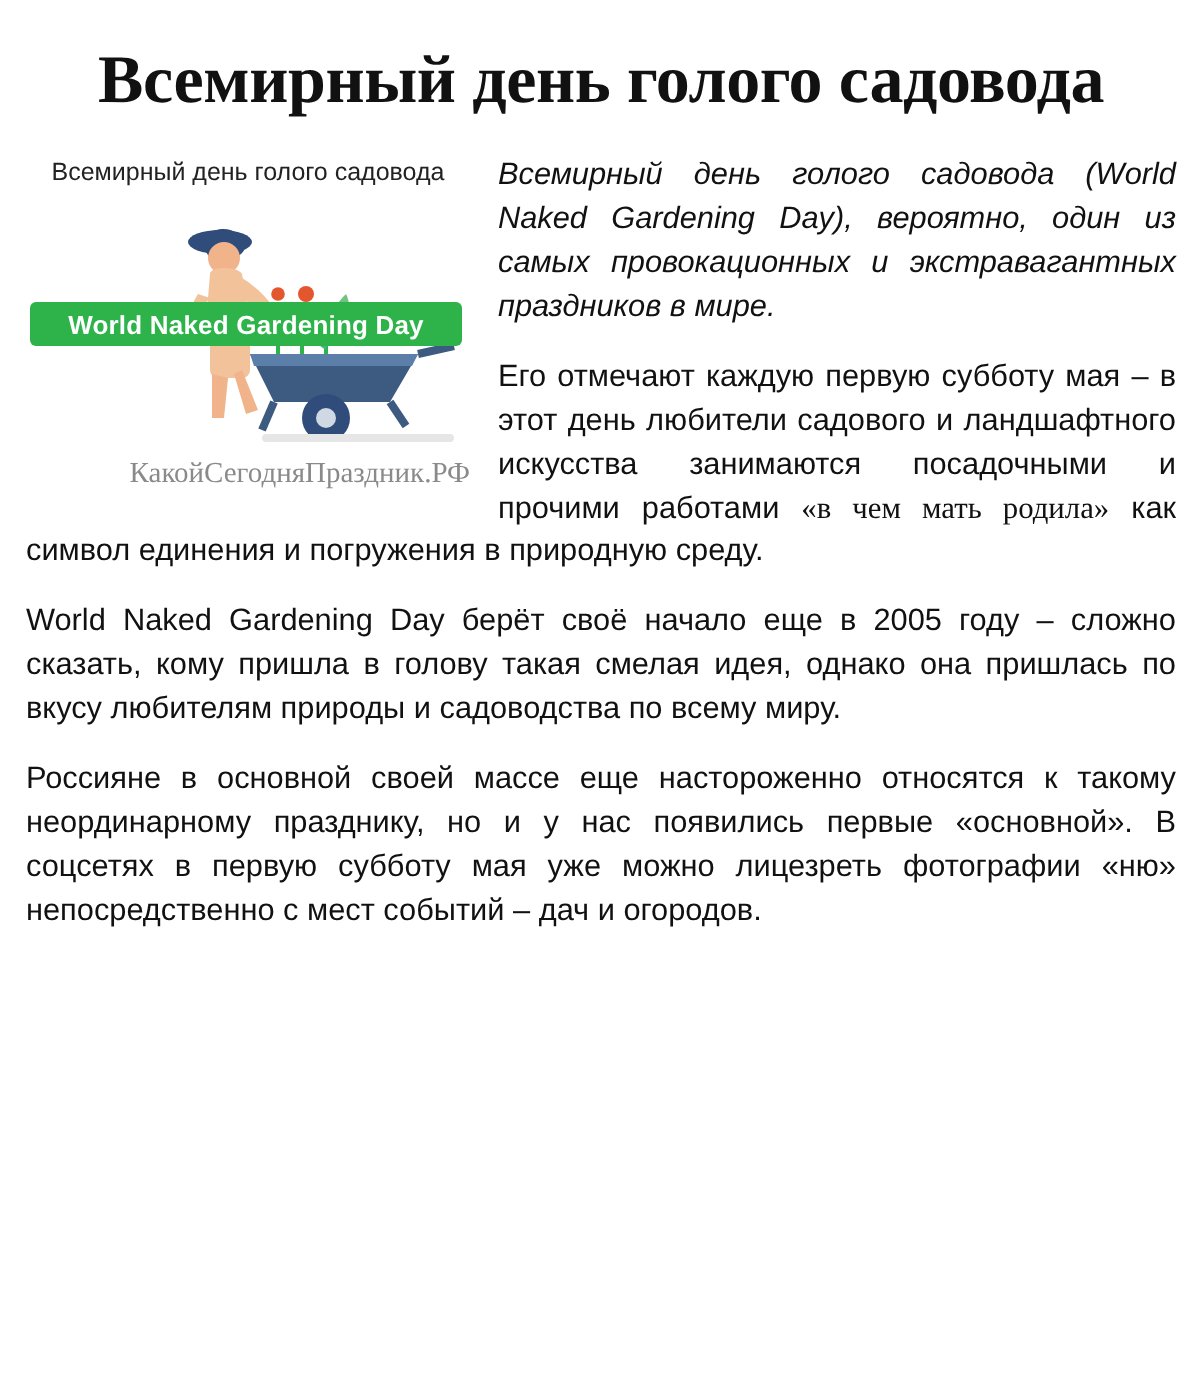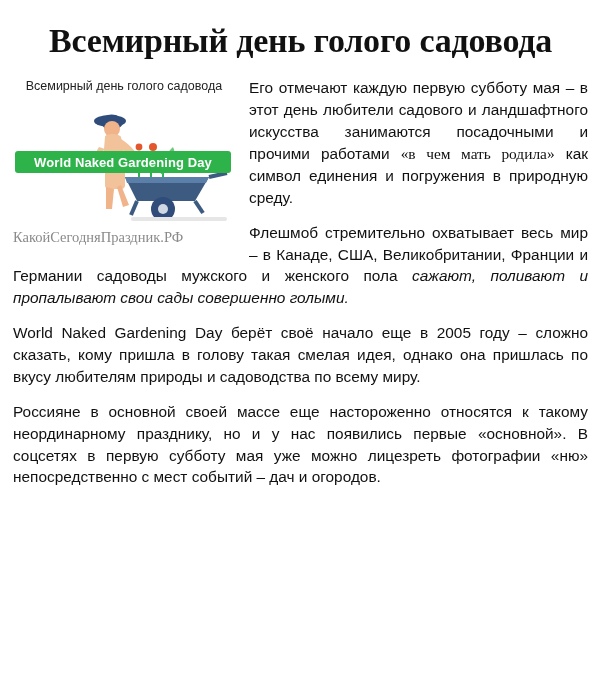--- a/index.html
+++ b/index.html
@@ -68,21 +68,21 @@
   }
   .banner span {
     color: #ffffff;
     font-size: 13px;
     font-weight: bold;
     font-family: "Liberation Sans", sans-serif;
     letter-spacing: 0.1px;
   }
   .watermark {
     width: 222px;
-    text-align: left;
+    text-align: right;
     font-size: 14.5px;
     color: #8a8a8a;
     font-family: "Liberation Serif", serif;
     margin-top: 2px;
   }
   p {
     margin: 0 0 13px 0;
     font-size: 15.4px;
     line-height: 1.42;
     text-align: justify;
@@ -143,24 +143,24 @@
         </svg>
 
         <div class="banner">
           <span>World Naked Gardening Day</span>
         </div>
       </div>
 
       <div class="watermark">КакойСегодняПраздник.РФ</div>
     </div>
 
+    <p class="lead"><span>Всемирный день голого садовода (World Naked Gardening Day), вероятно, один из самых провокационных и экстравагантных праздников в мире.</span></p>
 
     <p><span>Его отмечают каждую первую субботу </span><span class="b">мая</span><span> – в этот день любители садового и ландшафтного искусства занимаются посадочными и прочими работами </span><span class="serif-i">«в чем мать родила»</span><span> как </span><span class="b">символ единения и погружения в природную среду</span><span>.</span></p>
 
-    <p><span>Флешмоб стремительно охватывает весь мир – в Канаде, США, Великобритании, Франции и Германии садоводы мужского и женского пола </span><span class="i">сажают, поливают и пропалывают свои сады совершенно голыми.</span></p>
 
     <p><span class="b">World Naked Gardening Day</span><span> берёт своё начало еще в 2005 году – сложно сказать, кому пришла в голову такая смелая идея, однако она пришлась по вкусу любителям природы и садоводства по всему миру.</span></p>
 
     <p><span>Россияне в основной своей массе еще настороженно относятся к такому неординарному празднику, но и у нас появились первые </span><span class="b">«основной»</span><span>. В соцсетях в первую субботу мая уже можно лицезреть фотографии </span><span class="b">«ню»</span><span> непосредственно с мест событий – дач и огородов.</span></p>
 
     <div class="clear"></div>
   </div>
 </div>
 
 </body></html>

